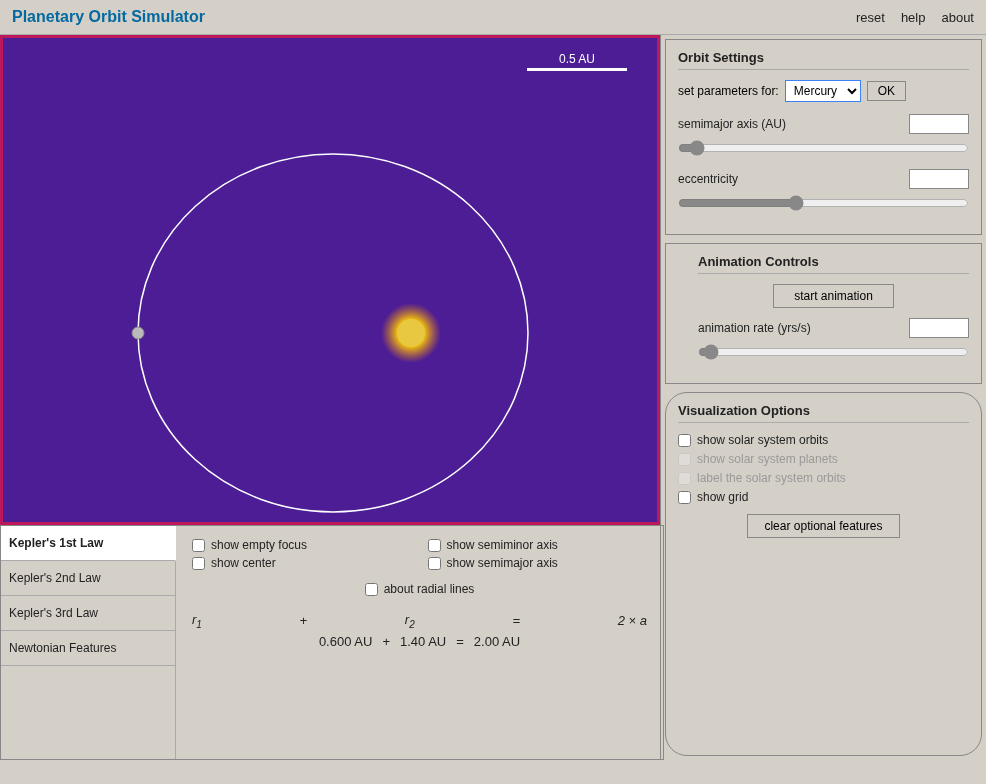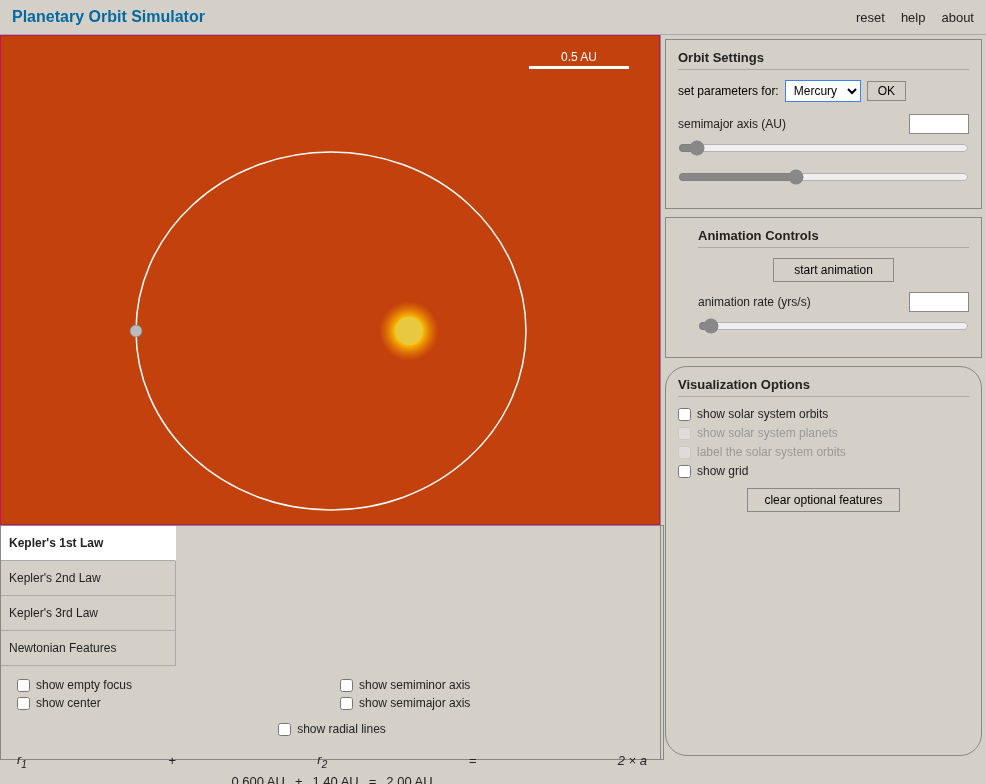--- a/index.html
+++ b/index.html
@@ -50,22 +50,22 @@
       flex-direction: column;
       width: 660px;
       height: 725px;
     }
 
     
     #canvas-area {
       position: relative;
       width: 660px;
       height: 490px;
-      background: #c2410c;
-      border: 1px solid #be185d;
+      background: #4c1d95;
+      border: 3px solid #be185d;
       overflow: hidden;
     }
 
     
     #scale-bar-container {
       position: absolute;
       top: 14px;
       right: 30px;
       display: flex;
       flex-direction: column;
@@ -90,21 +90,20 @@
       height: 100%;
     }
 
     
     #bottom-controls {
       display: flex;
       width: 664px;
       height: 235px;
       border: 1px solid #888;
       background: #d4d0c8;
-      flex-direction: column;
     }
 
     
     #law-tabs {
       display: flex;
       flex-direction: column;
       width: 175px;
       border-right: 1px solid #aaa;
     }
     .law-tab {
@@ -380,21 +379,21 @@
             <label>show center</label>
           </div>
           <div class="checkbox-row">
             <input type="checkbox" style="">
             <label>show semimajor axis</label>
           </div>
         </div>
         <div class="radial-row">
           <div class="checkbox-row">
             <input type="checkbox" style="">
-            <label>show radial lines</label>
+            <label>about radial lines</label>
           </div>
         </div>
         <div id="equation-display">
           <div id="equation-math">
             <span><em>r</em><sub>1</sub></span>
             <span>+</span>
             <span><em>r</em><sub>2</sub></span>
             <span>=</span>
             <span>2 × <em>a</em></span>
           </div>
@@ -433,20 +432,24 @@
       </div>
 
       <div class="param-row">
         <span class="param-label">semimajor axis (AU)</span>
         <input type="text" class="value-input" style="">
       </div>
       <div class="slider-row">
         <input type="range" min="0" max="50" value="2" style="">
       </div>
 
+      <div class="param-row">
+        <span class="param-label">eccentricity</span>
+        <input type="text" class="value-input" style="">
+      </div>
       <div class="slider-row">
         <input type="range" min="0" max="100" value="40" style="">
       </div>
     </div>
 
     <div class="panel" id="animation-panel">
       <div class="panel-title">Animation Controls</div>
 
       <button class="center-btn">start animation</button>
 

